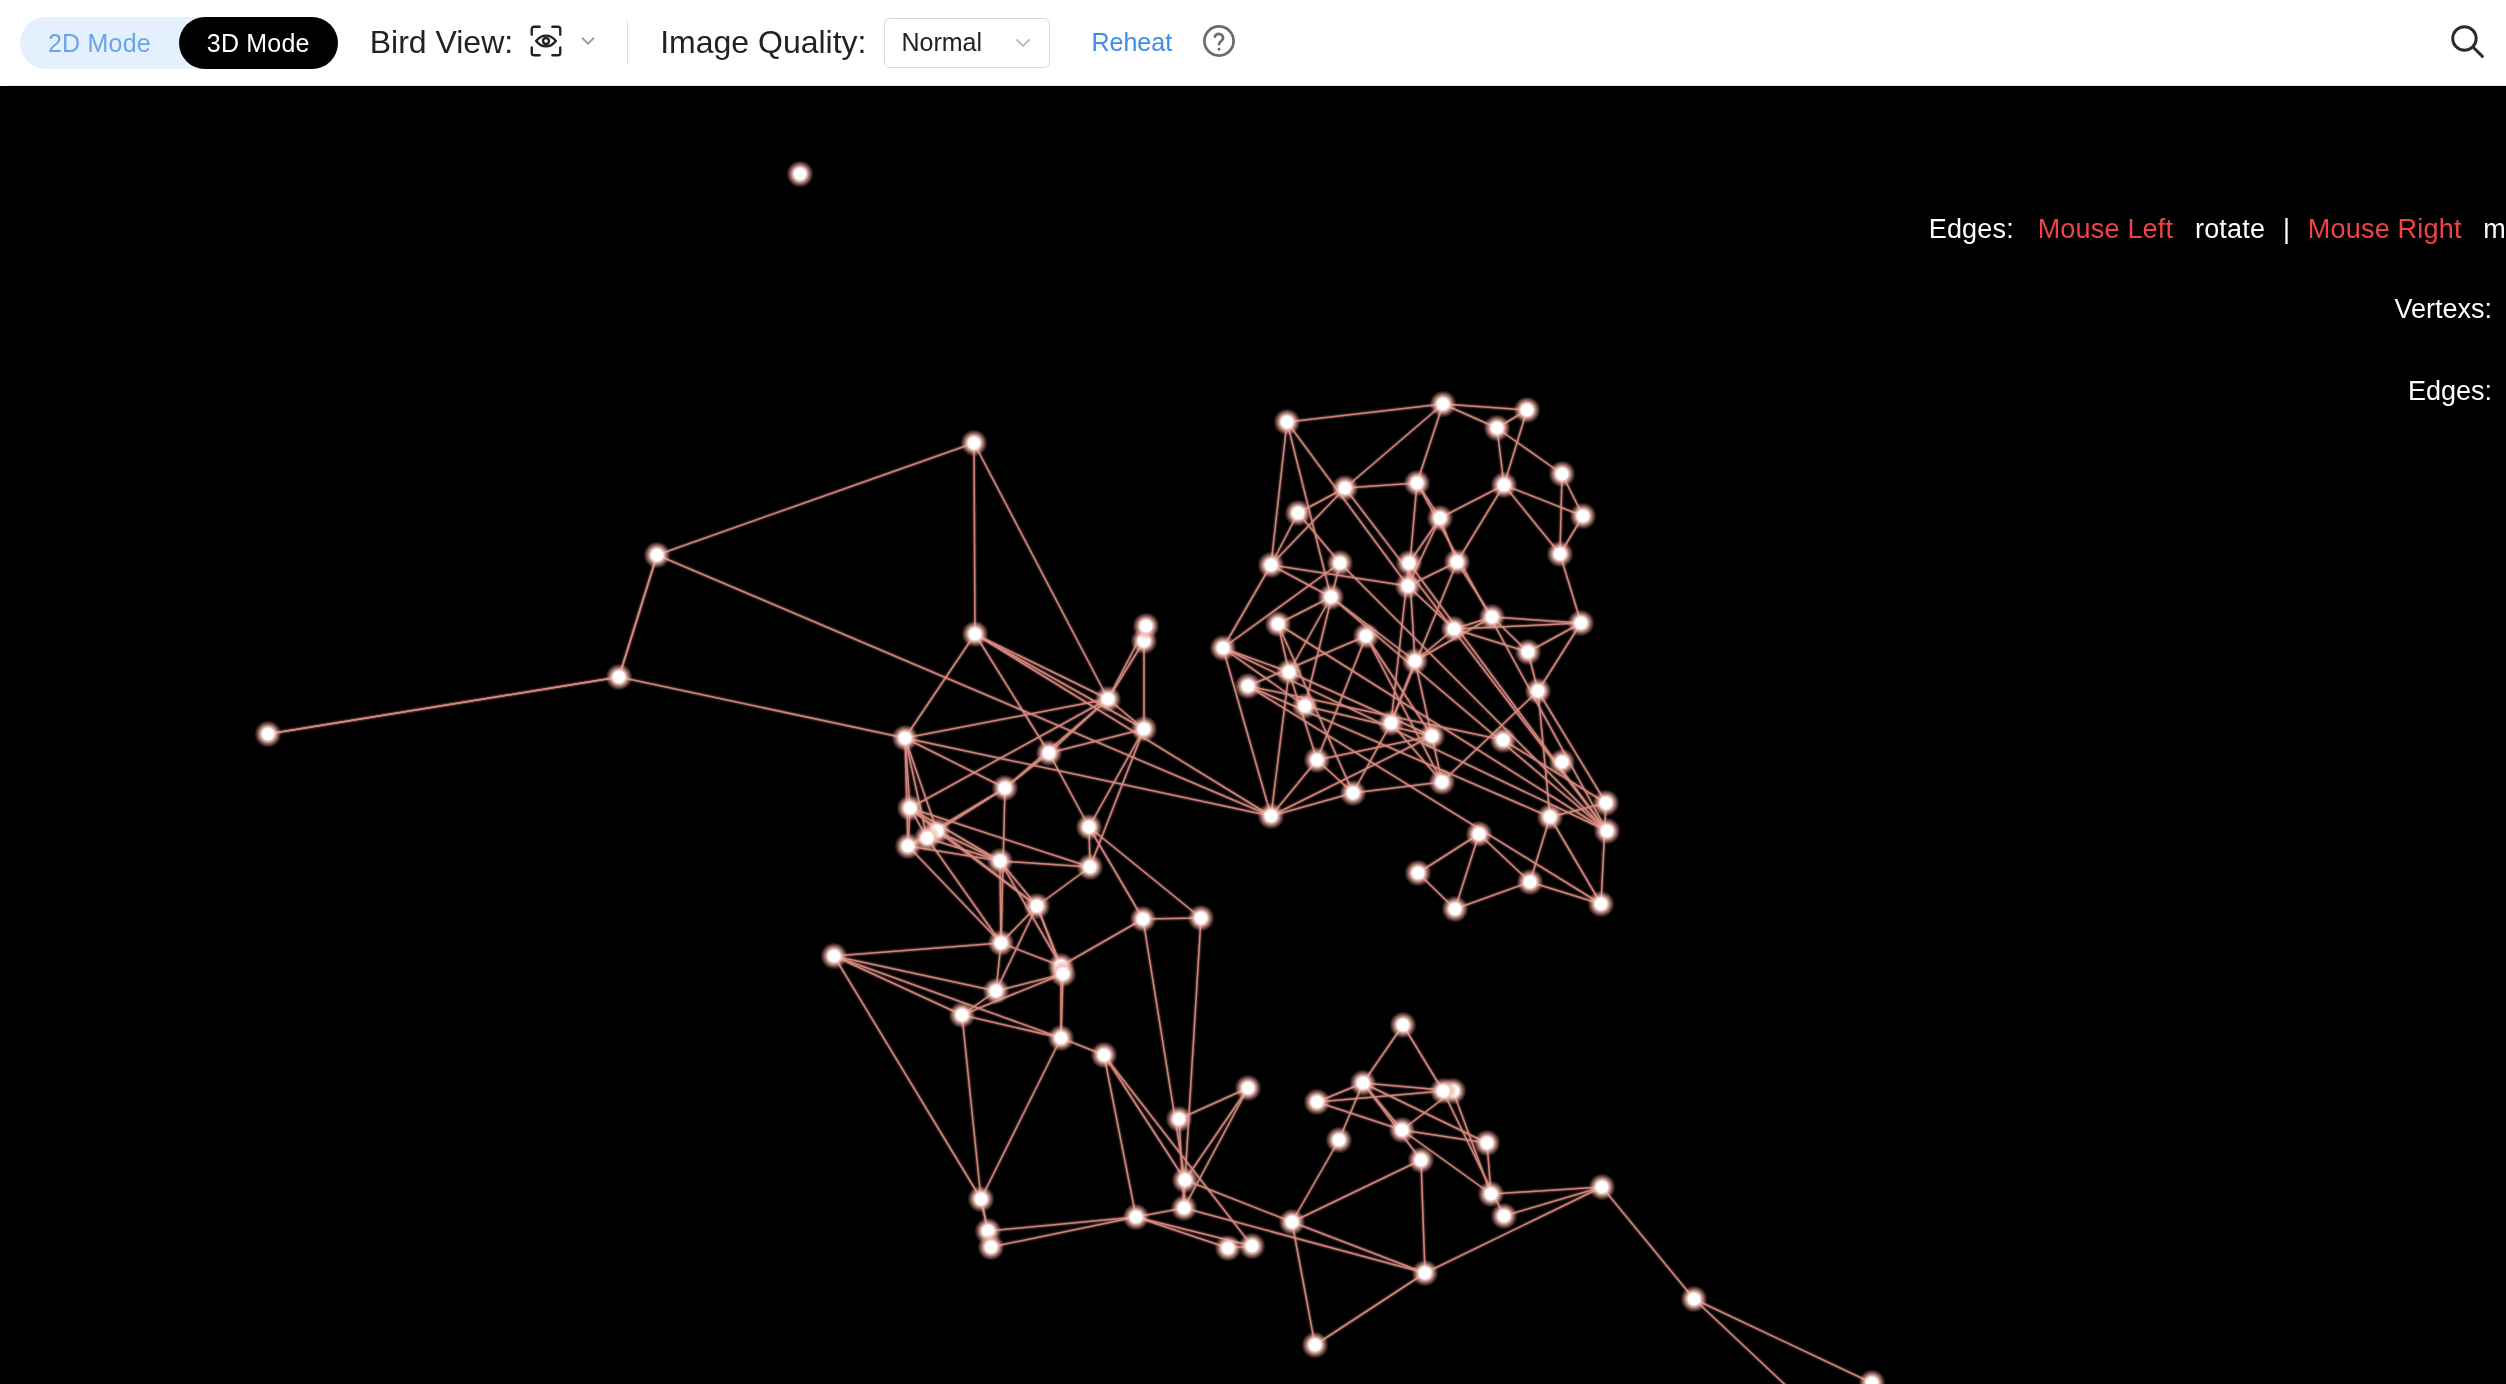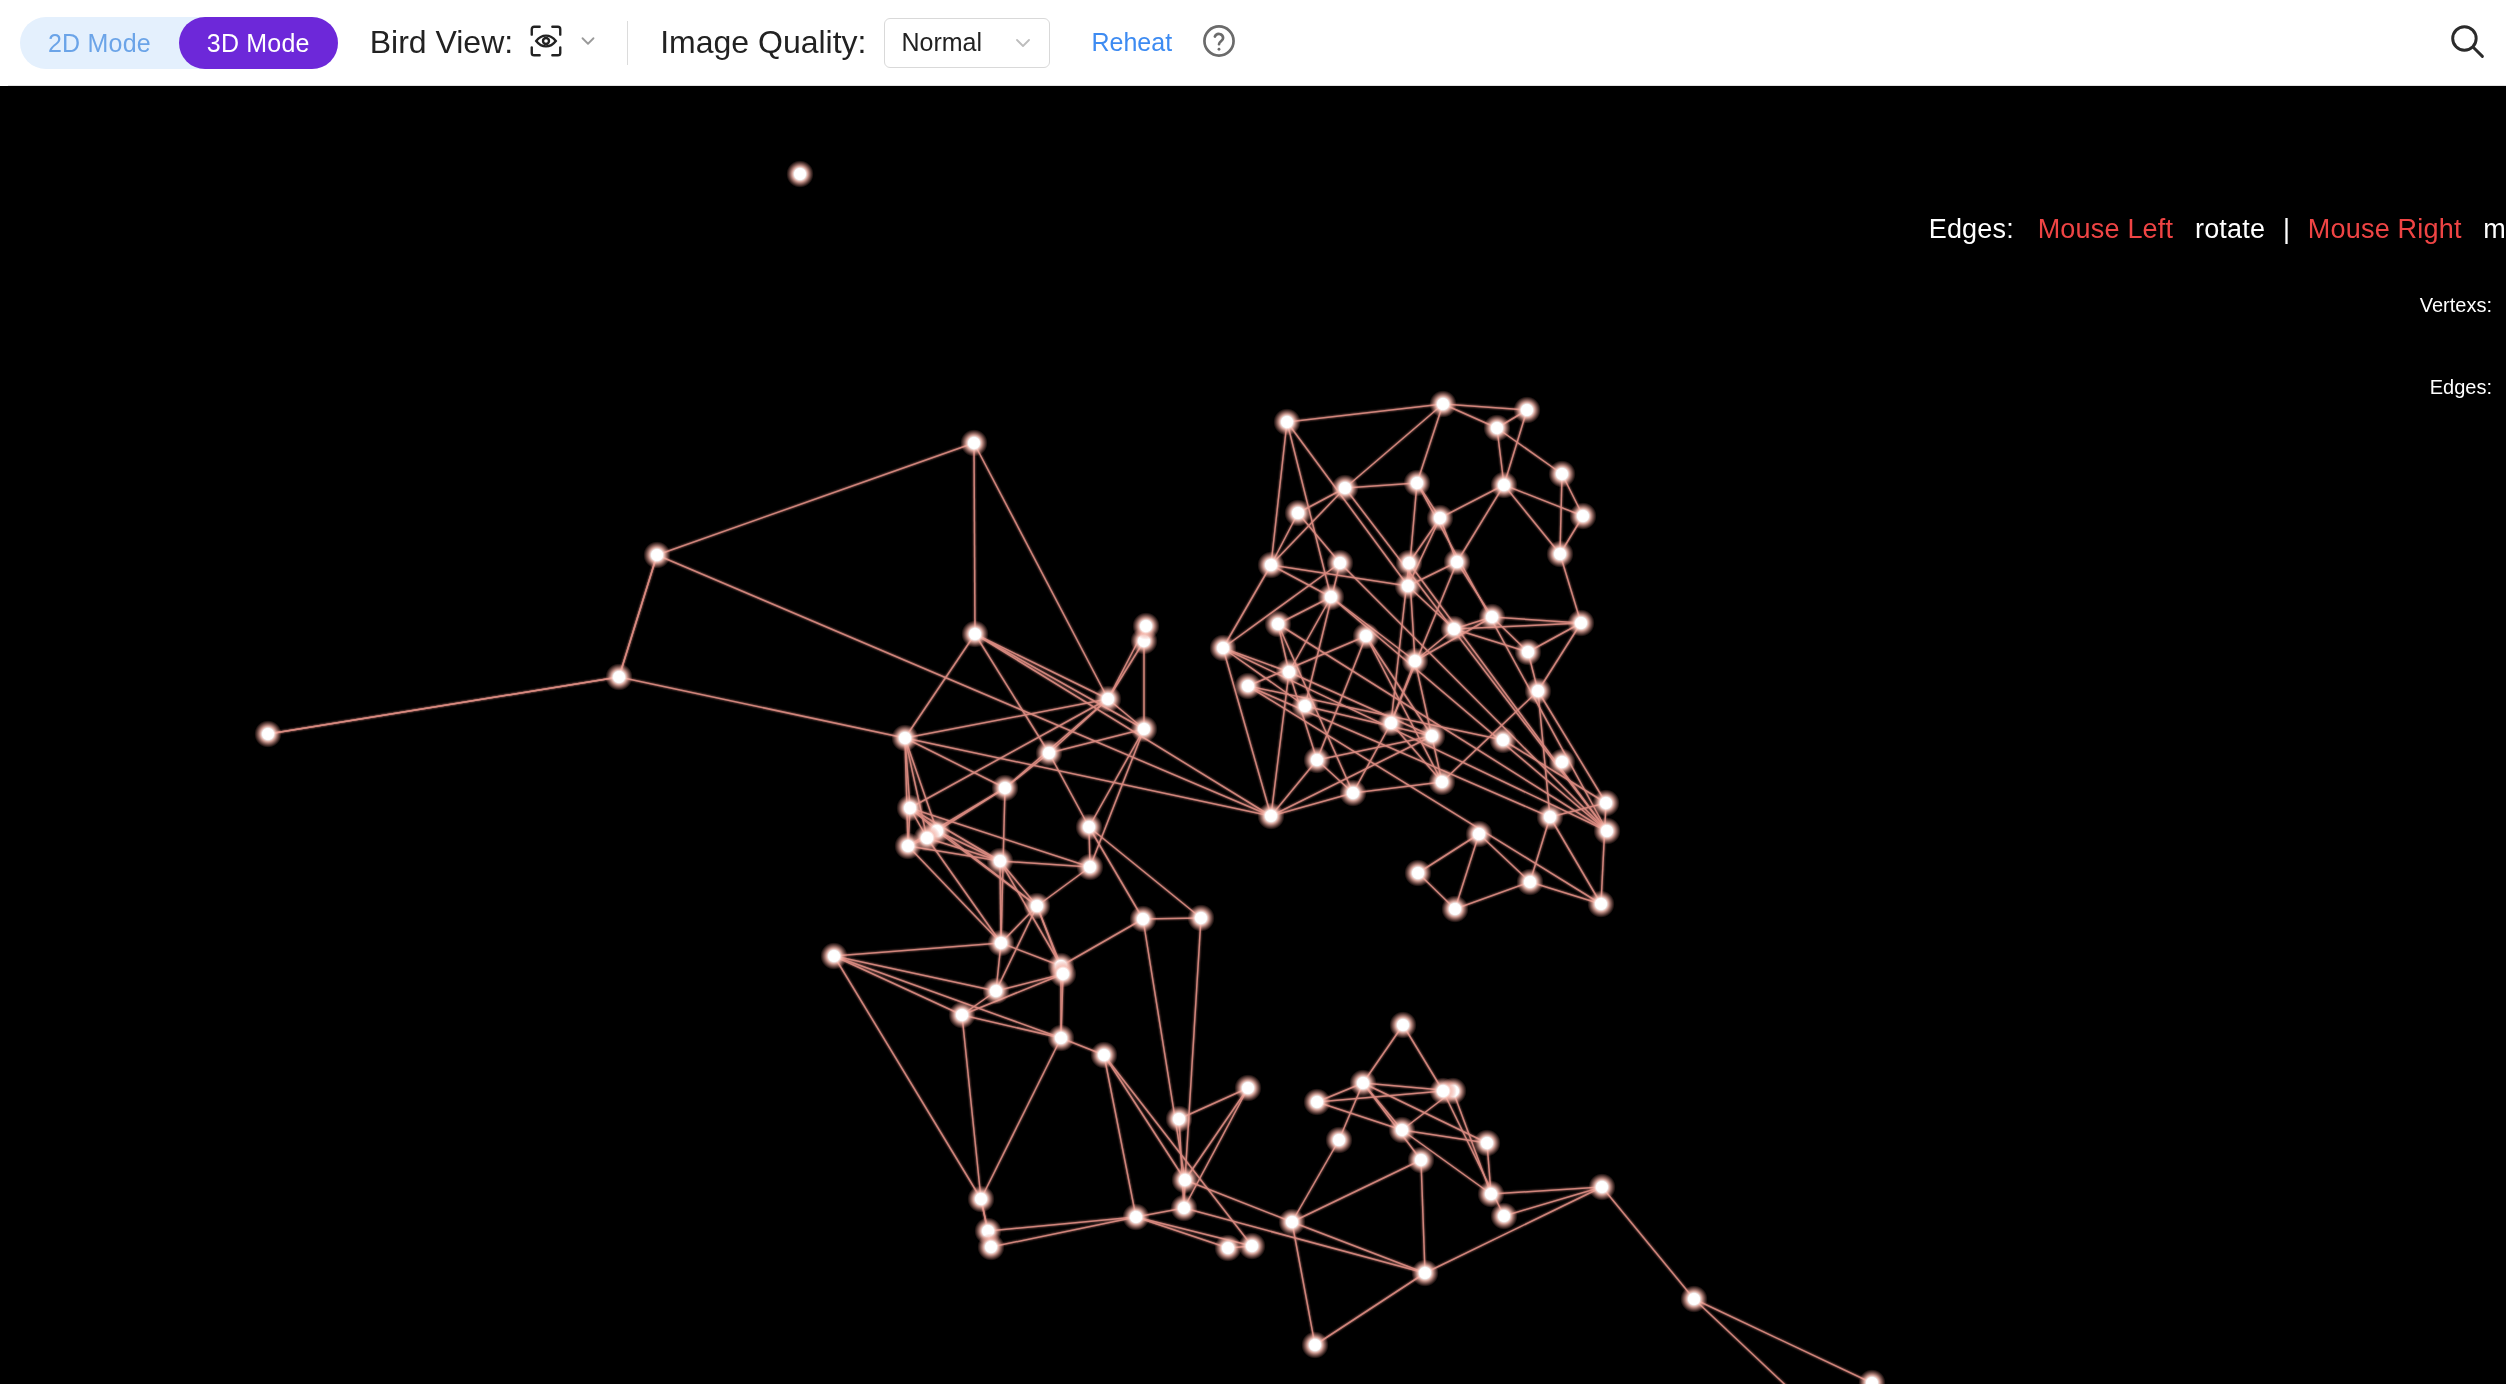--- a/index.html
+++ b/index.html
@@ -49,21 +49,21 @@
     line-height: 52px;
     padding: 0 28px;
     border-radius: 34px;
     font-size: 25px;
     letter-spacing: 0.2px;
     white-space: nowrap;
     cursor: pointer;
     user-select: none;
   }
   .mode-seg.inactive { color: #6ba4e8; background: transparent; }
-  .mode-seg.active { color: #ffffff; background: #6d28d9; font-weight: 400; }
+  .mode-seg.active { color: #ffffff; background: #000000; font-weight: 400; }
 
   .tb-label {
     font-size: 32px;
     color: #222222;
     white-space: nowrap;
     margin-left: 32px;
   }
 
   .bird-icon-wrap {
     margin-left: 14px;
@@ -164,21 +164,21 @@
     white-space: nowrap;
     letter-spacing: 0.2px;
   }
   .overlay-tips .tkey { color: #ef4444; }
   .overlay-tips .tsep { color: #ffffff; padding: 0 10px; }
   .overlay-tips .tlabel { color: #ffffff; }
 
   .overlay-stat {
     position: absolute;
     right: 0px;
-    font-size: 20px;
+    font-size: 27px;
     color: #ffffff;
     white-space: nowrap;
     text-align: right;
   }
   .overlay-stat.vertexs { top: 208px; }
   .overlay-stat.edges { top: 290px; }
   .overlay-stat .sval { margin-left: 14px; }
 </style>
 </head>
 <body>

